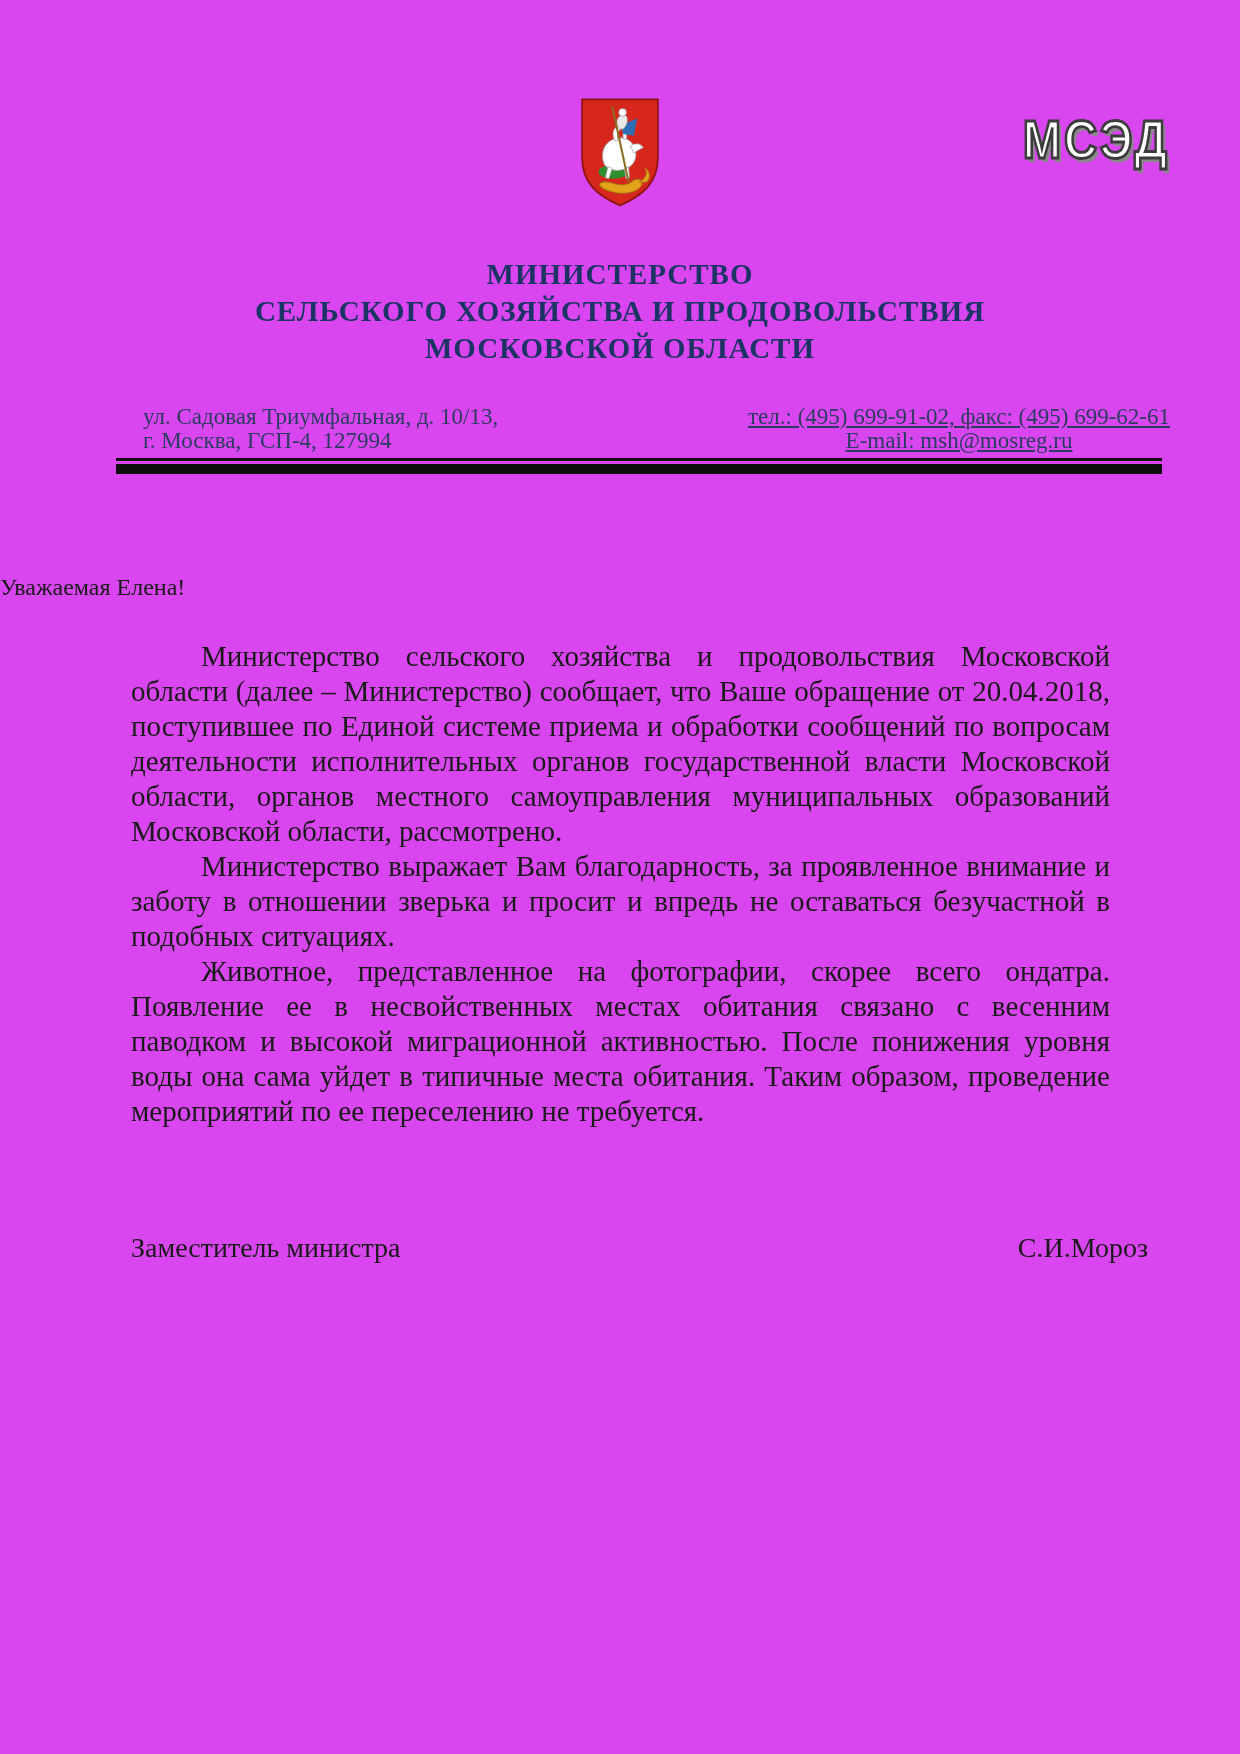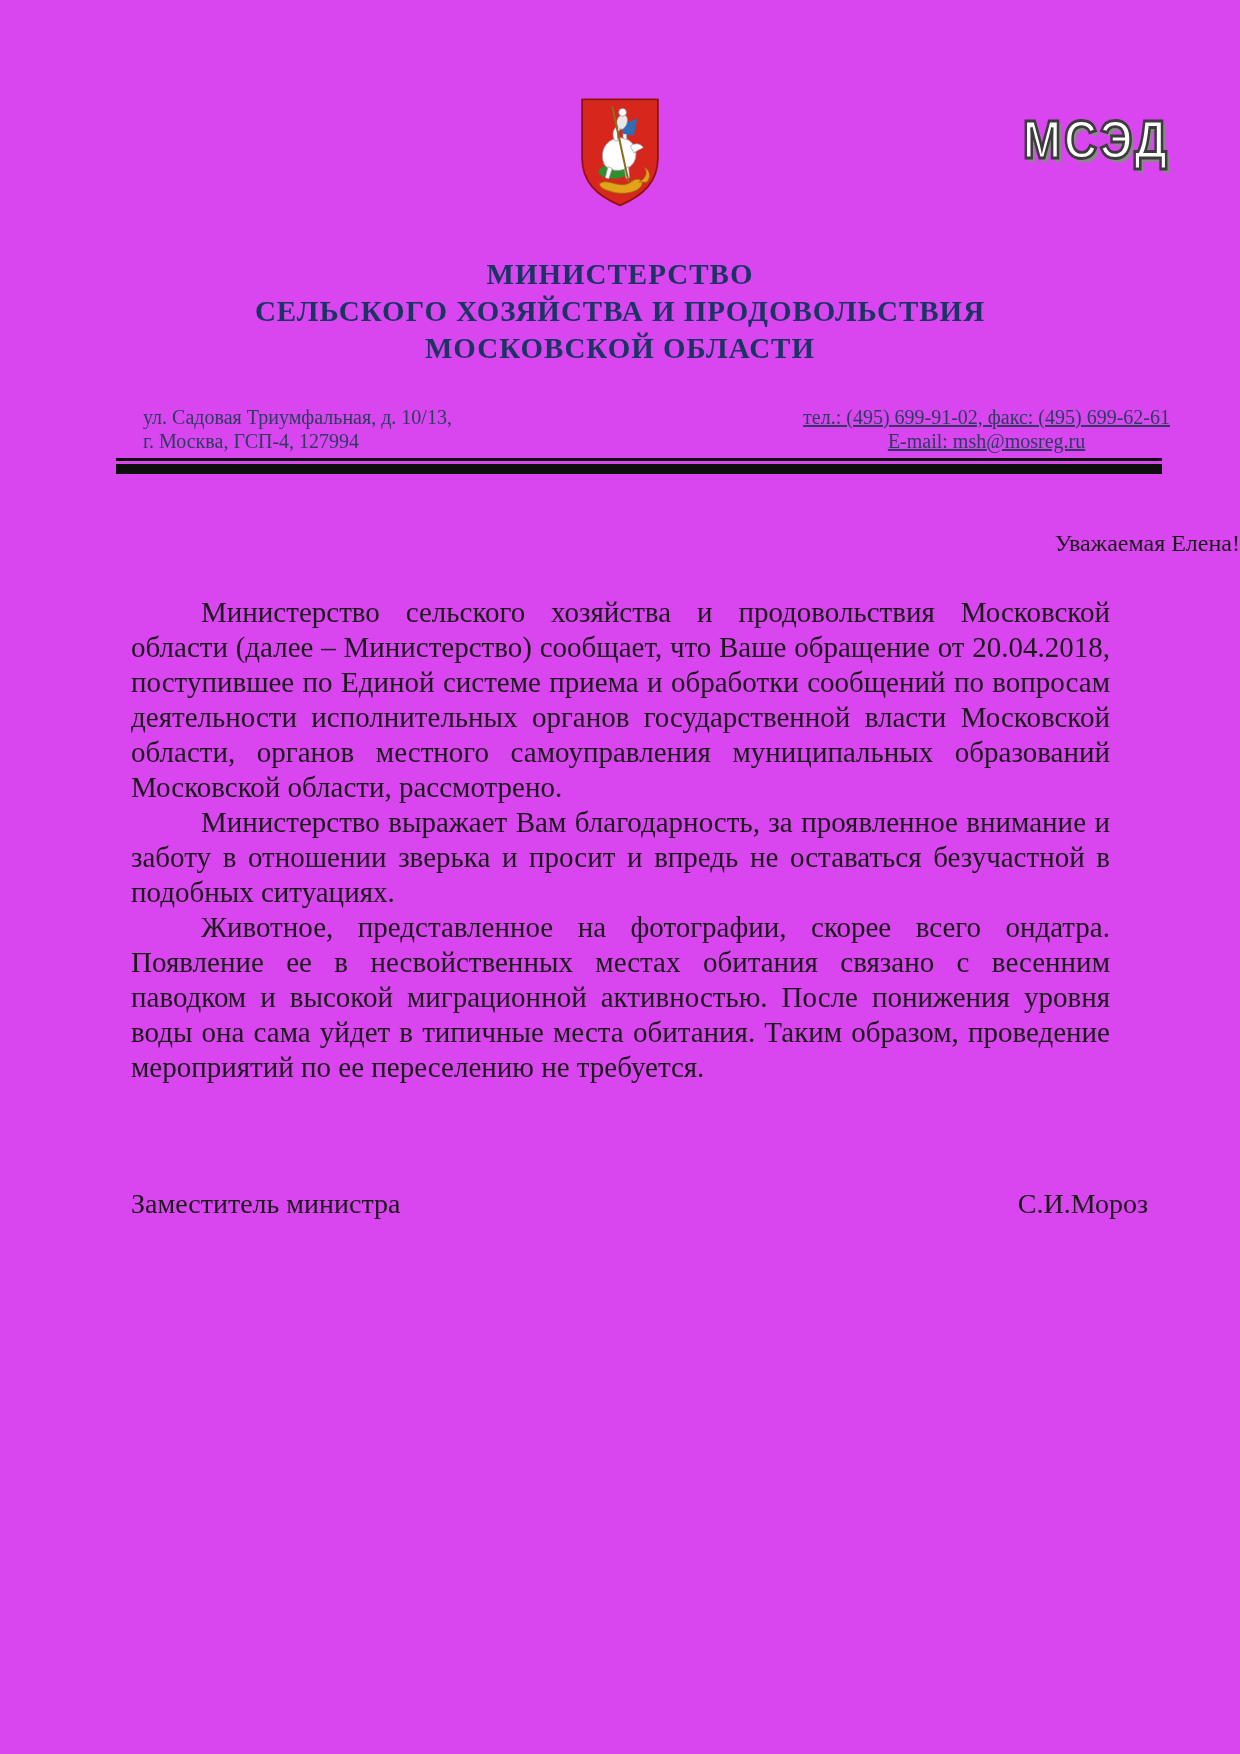--- a/index.html
+++ b/index.html
@@ -32,33 +32,33 @@
     color:#1b3464;
     font-weight:700;
     font-size:29px;
     line-height:37px;
     letter-spacing:1px;
   }
   .addr-row{
     display:flex;justify-content:space-between;align-items:flex-end;
     margin:38px 70px 0 143px;
     color:#2c3c60;
-    font-size:20px;line-height:24px;
+    font-size:23px;line-height:24px;
   }
   .addr-right{text-align:center;text-decoration:underline;}
   .sep{margin:5px 78px 0 116px;}
   .sep-thin{height:3px;background:#0d0d0d;}
   .sep-thick{height:10px;background:#0d0d0d;margin-top:3px;}
   .recipient{
     margin:38px 0 0 768px;
     font-size:24px;
   }
   .salutation{
-    margin-top:56px;
-    text-align:right;
+    margin-top:100px;
+    text-align:left;
     font-size:24px;
   }
   .body{
     margin:38px 130px 0 131px;
   }
   .body p{
     margin:0;
     font-size:29px;
     line-height:35px;
     text-indent:70px;

